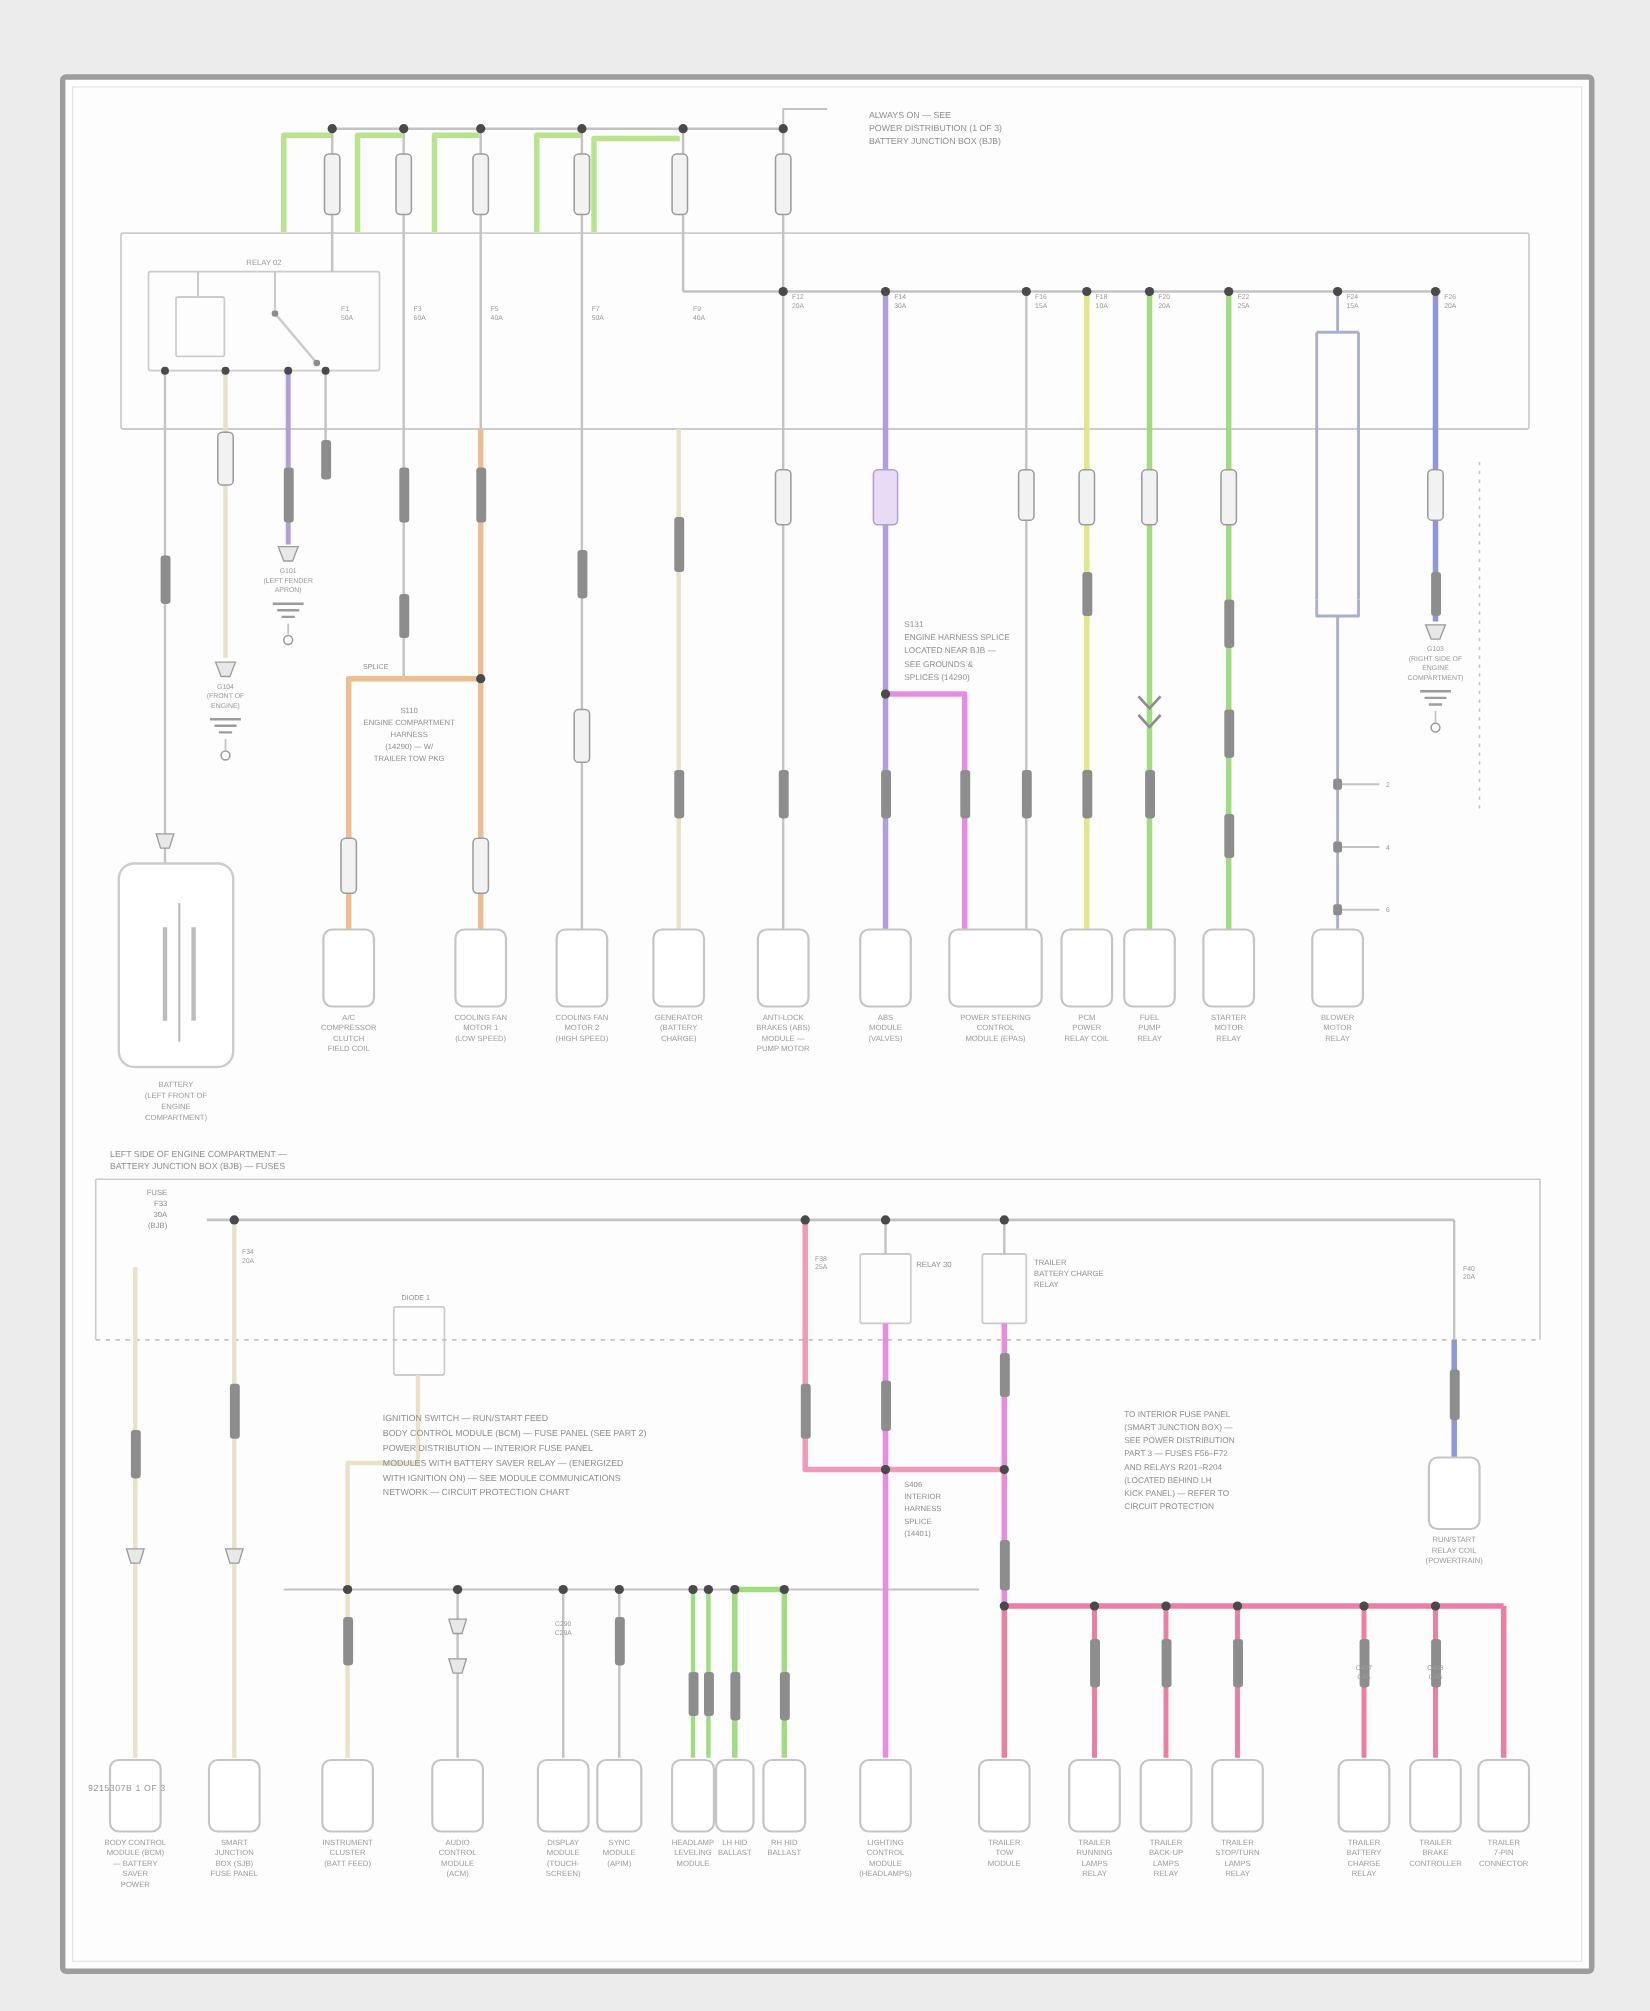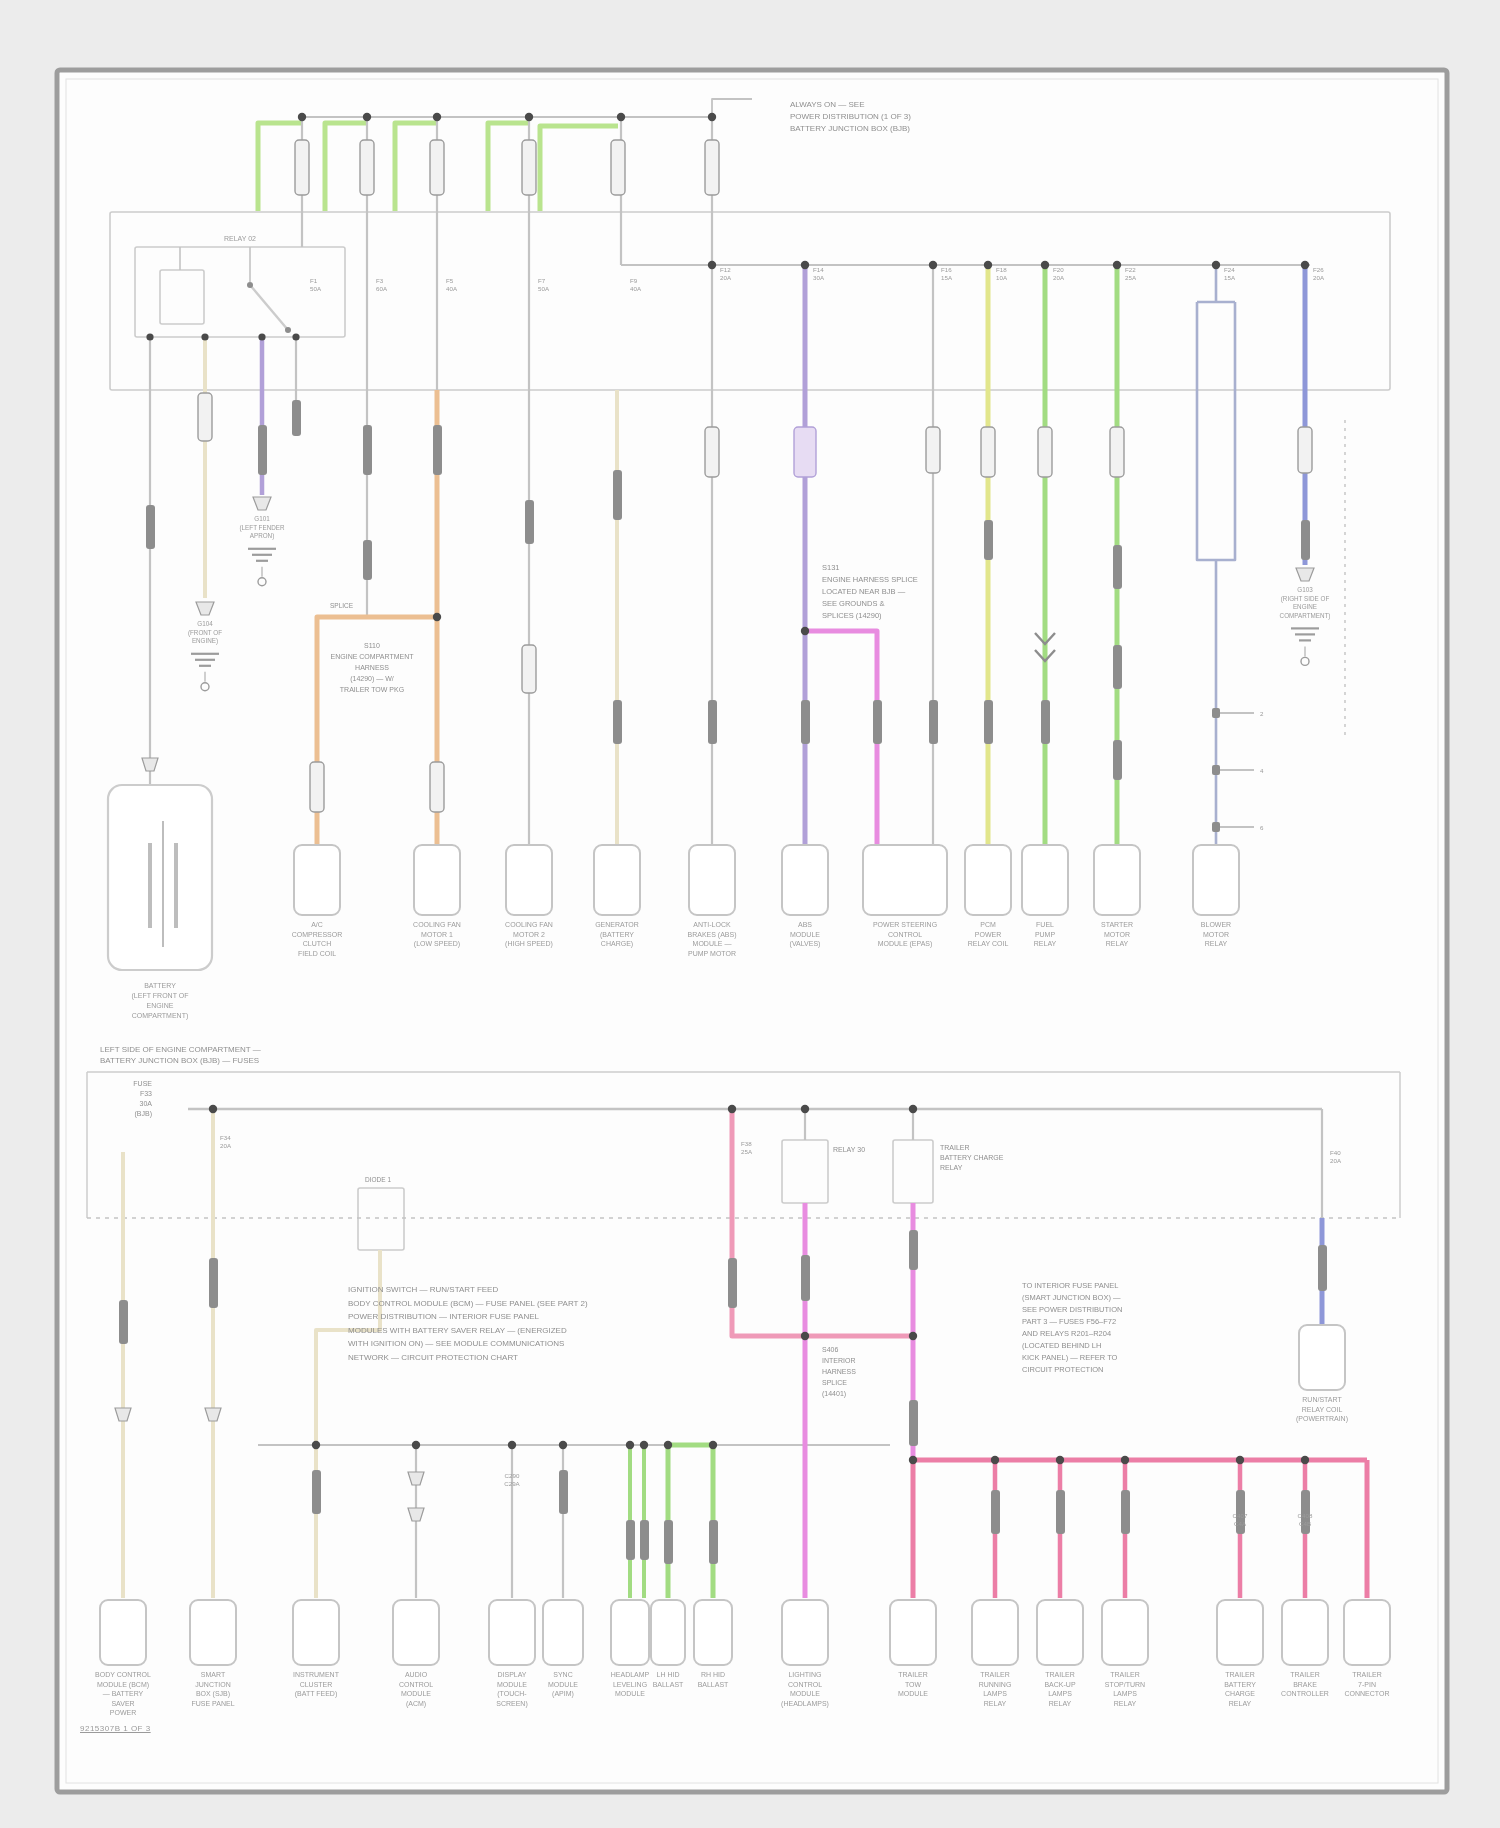--- a/index.html
+++ b/index.html
@@ -1,19 +1,19 @@
 <!DOCTYPE html>
 <html><head>
 <meta charset="utf-8">
 <style>
   html,body{margin:0;padding:0;background:#ececec;width:1500px;height:1828px;overflow:hidden;
     font-family:"Liberation Sans","DejaVu Sans",sans-serif;}
   #stage{position:relative;width:1500px;height:1828px;}
   svg{position:absolute;left:0;top:0;filter:blur(.6px);}
-  #footer-id{position:absolute;left:80px;top:1724px;font-size:8px;color:#9a9a9a;letter-spacing:.5px;text-decoration:underline;}
+  #footer-id{position:absolute;left:80px;top:1621px;font-size:8px;color:#9a9a9a;letter-spacing:.5px;}
 </style>
 </head>
 <body>
 
 <div id="stage">
   <svg id="svg" width="1500" height="1828" viewBox="0 0 1500 1828">
     <g id="layer">
         <rect x="57" y="70" width="1390" height="1722" fill="#fdfdfd" stroke="#9d9d9d" stroke-width="5" rx="3"></rect>
         <rect x="66" y="79" width="1372" height="1704" fill="none" stroke="#e2e2e2" stroke-width="1"></rect>
         <rect x="110" y="212" width="1280" height="178" fill="none" stroke="#cccccc" stroke-width="1.6" rx="2"></rect>

